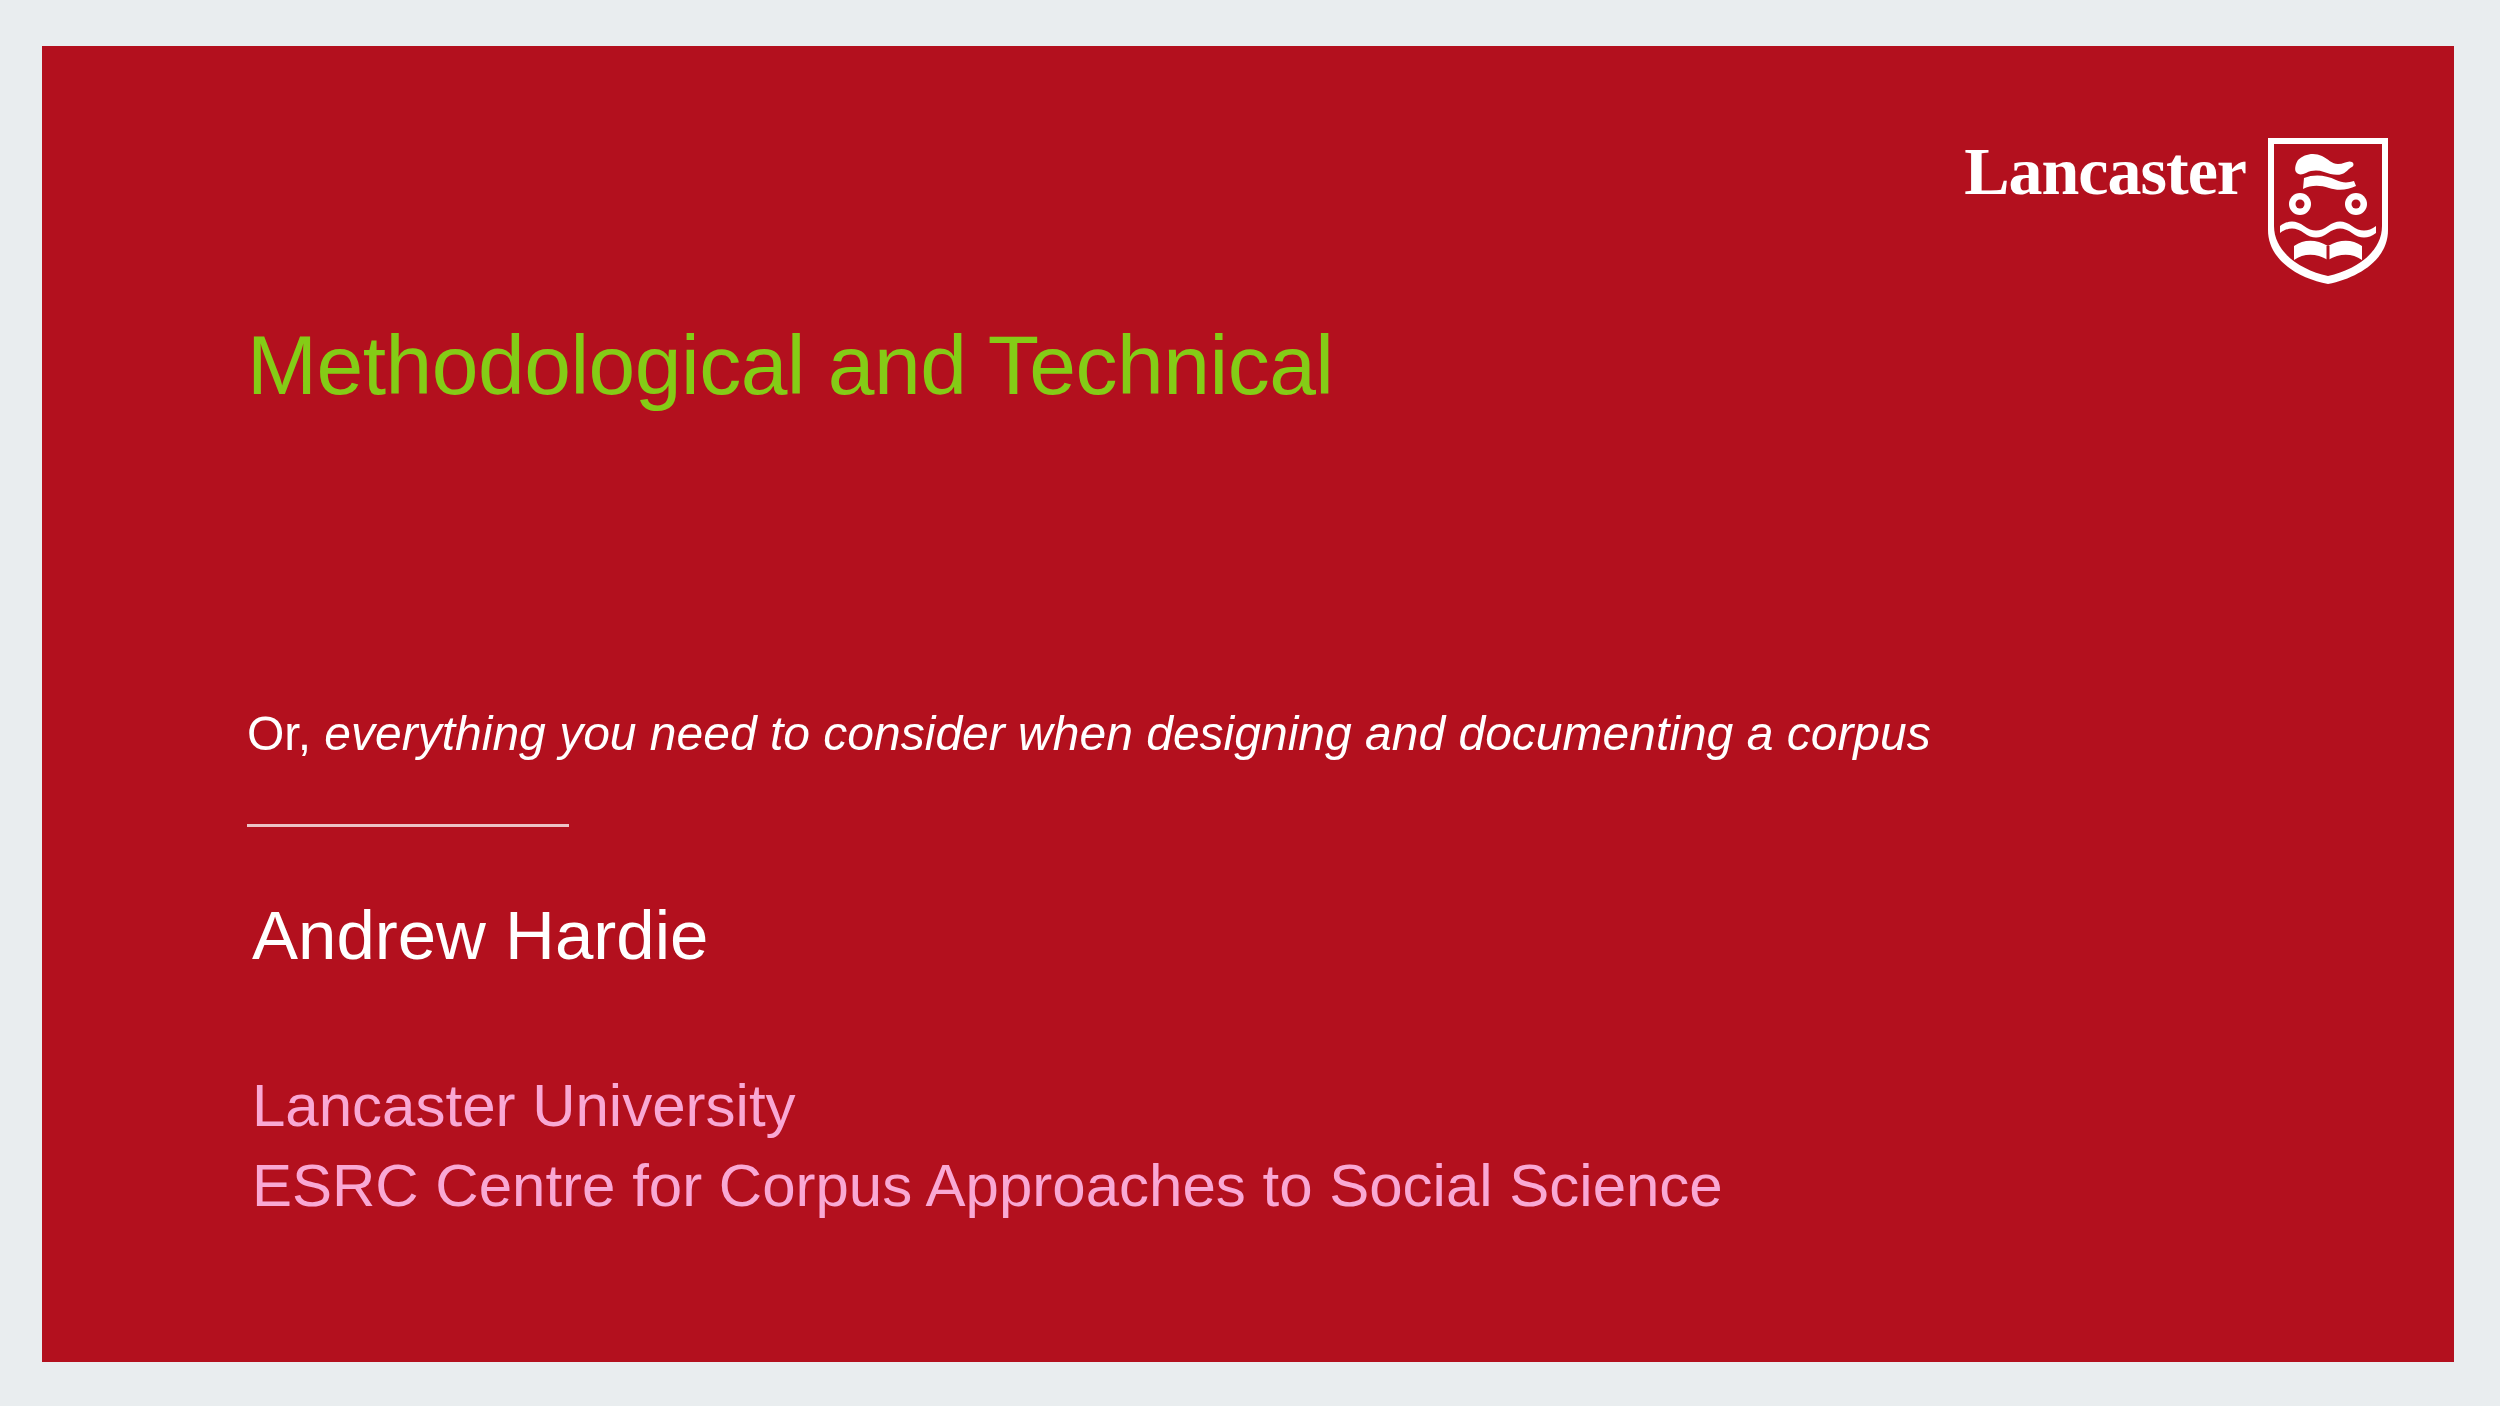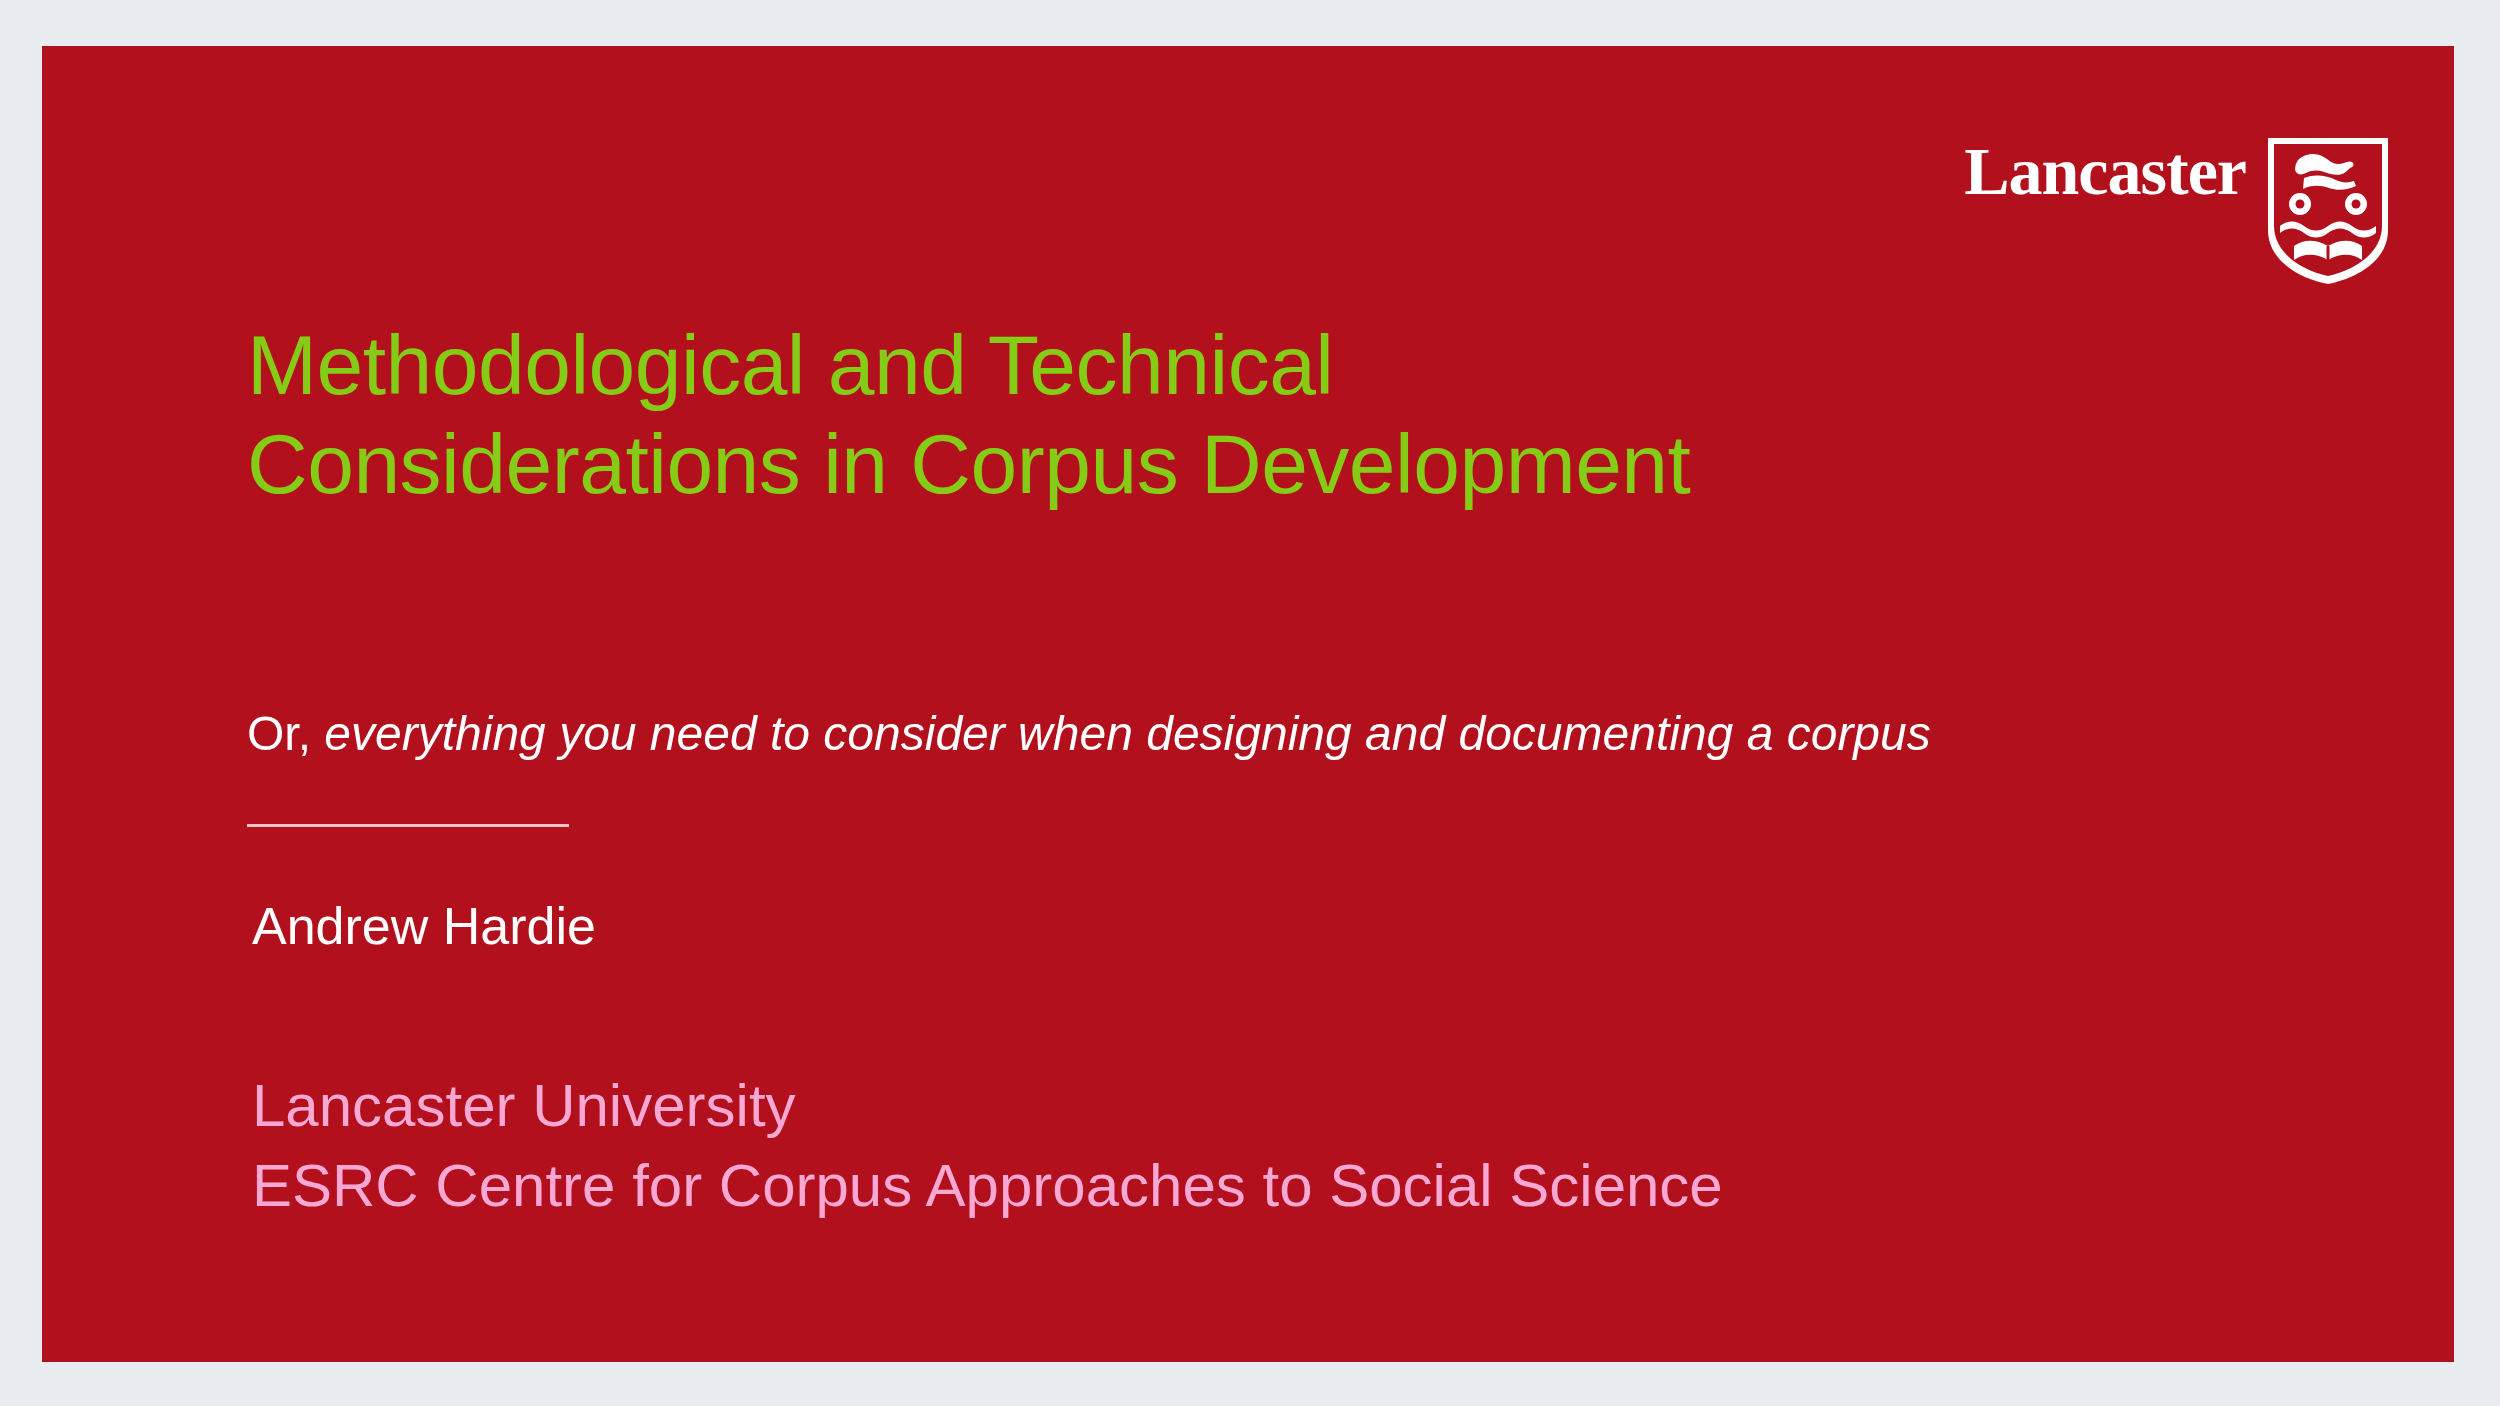--- a/index.html
+++ b/index.html
@@ -99,21 +99,21 @@
     width: 322px;
     height: 3px;
     background: rgba(255,255,255,0.75);
   }
 
   .author {
     position: absolute;
     left: 210px;
     top: 850px;
     color: #ffffff;
-    font-size: 52px;
+    font-size: 69px;
     font-weight: 400;
   }
 
   .affiliation {
     position: absolute;
     left: 210px;
     top: 1020px;
     color: #f9a8d4;
     font-size: 60px;
     line-height: 1.33;
@@ -146,21 +146,20 @@
           <path d="M16 92 c8 -6 16 -6 24 0 c8 6 16 6 24 0 c8 -6 16 -6 24 0 c8 6 16 6 24 0 v7 c-8 6 -16 6 -24 0 c-8 -6 -16 -6 -24 0 c-8 6 -16 6 -24 0 c-8 -6 -16 -6 -24 0 z" fill="#ffffff"></path>
 
           <path d="M30 112 c10 -7 22 -7 34 0 c12 -7 24 -7 34 0 l0 14 c-10 -7 -22 -7 -34 0 c-12 -7 -24 -7 -34 0 z" fill="#ffffff"></path>
           <path d="M64 112 v14" stroke="#b3101e" stroke-width="3" fill="none"></path>
         </svg>
       </div>
     </div>
 
     <div class="title">
       <div>Methodological and Technical</div>
-      <div>Considerations in Corpus Development</div>
     </div>
 
     <div class="subtitle">
       <span>Or, </span><span class="ital">everything you need to consider when designing and documenting a corpus</span>
     </div>
 
     <div class="rule"></div>
 
     <div class="author">Andrew Hardie</div>
 

